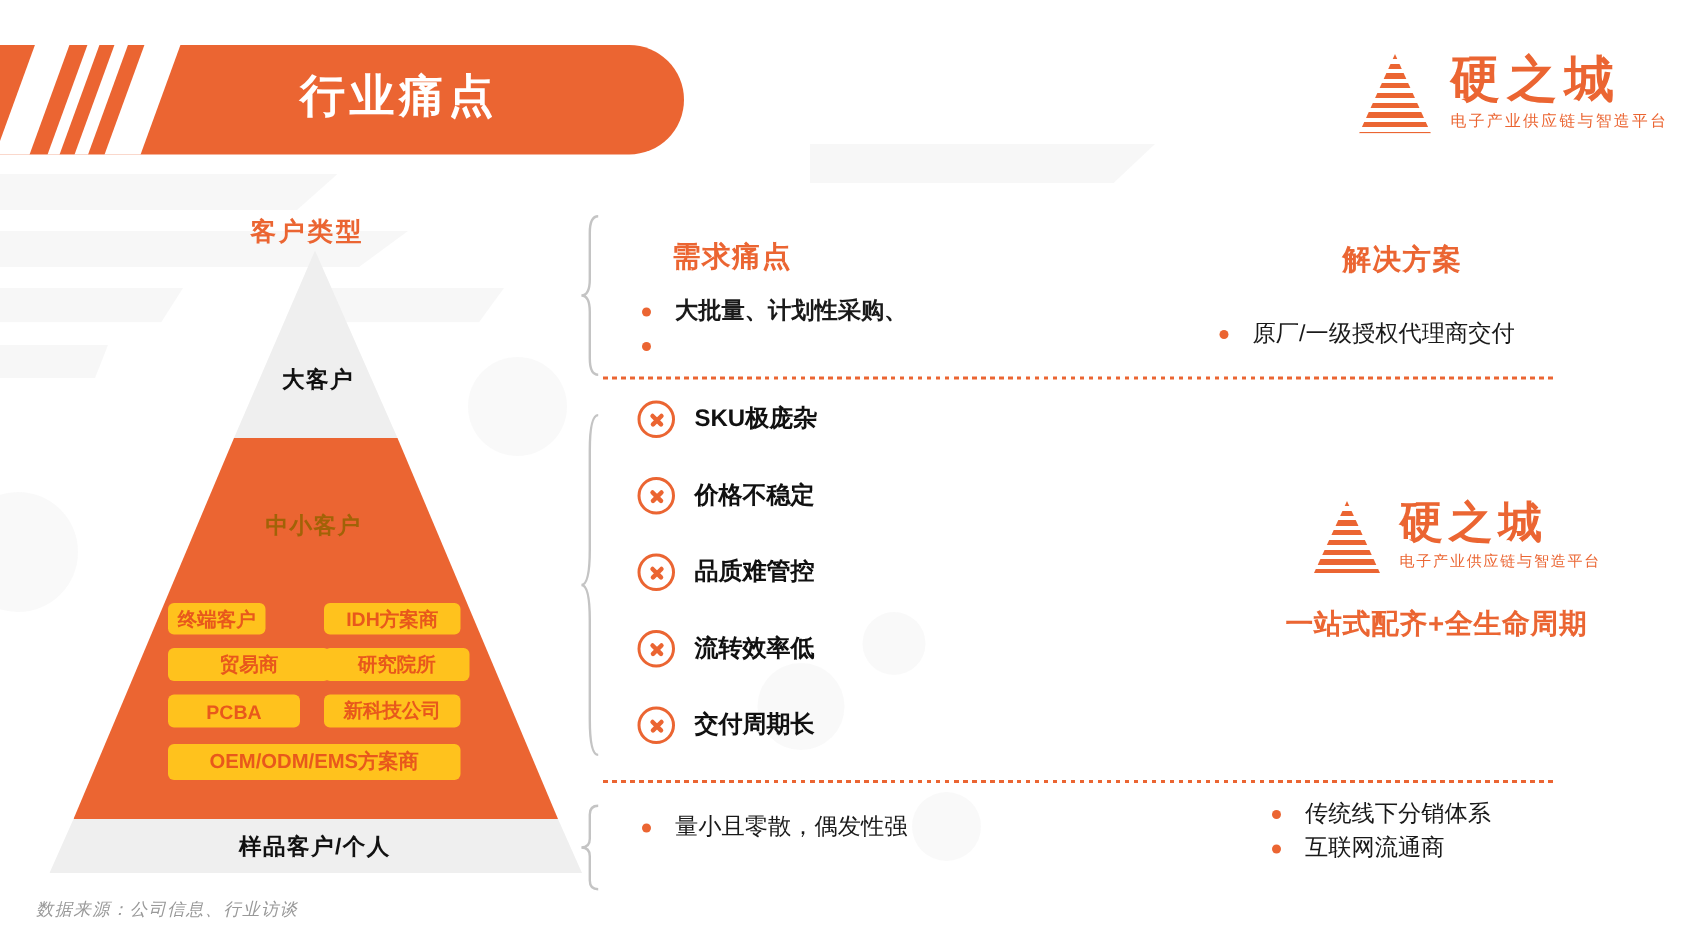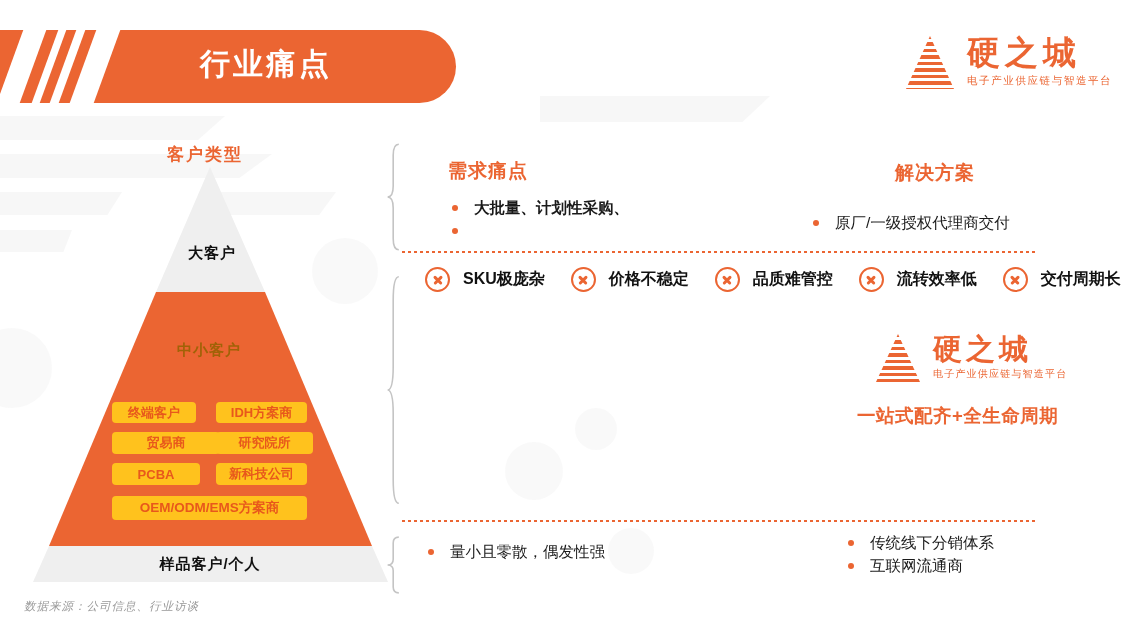--- a/index.html
+++ b/index.html
@@ -69,21 +69,21 @@
   
   .col-header { position:absolute; z-index:3; font-size:19px; font-weight:bold; color:#EB6532; letter-spacing:1px; }
 
   
   .bullets { position:absolute; z-index:3; display:flex; flex-direction:column; }
   .b-row { display:flex; align-items:flex-start; line-height:23px; }
   .b-dot { width:6px; height:6px; border-radius:50%; background:#EB6532; margin:9px 16px 0 0; flex:none; }
   .b-txt { font-size:15.5px; color:#1a1a1a; white-space:nowrap; }
 
   
-  .x-list { position:absolute; left:425px; top:267px; z-index:3; display:flex; flex-direction:row; gap:26px; }
+  .x-list { position:absolute; left:425px; top:267px; z-index:3; display:flex; flex-direction:column; gap:26px; }
   .x-row { display:flex; align-items:center; height:25px; }
   .x-ic {
     width:25px; height:25px; border-radius:50%; border:2.5px solid #EB6532;
     position:relative; flex:none; margin-right:13px;
   }
   .x-ic::before,.x-ic::after {
     content:""; position:absolute; left:50%; top:50%; width:11px; height:2.6px;
     background:#EB6532; border-radius:2px;
   }
   .x-ic::before { transform:translate(-50%,-50%) rotate(45deg); }
@@ -131,21 +131,21 @@
 
   <div class="pyr pyr-top"></div>
   <div class="pyr pyr-mid"></div>
   <div class="pyr pyr-bot"></div>
 
   <div class="pyr-label lbl-title">客户类型</div>
   <div class="pyr-label lbl-top">大客户</div>
   <div class="pyr-label lbl-mid">中小客户</div>
   <div class="pyr-label lbl-bot">样品客户/个人</div>
 
-  <div class="seg" style="left:112px;top:402px;width:84px;height:21px;">终端客户</div>
+  <div class="seg" style="left:112px;top:402px;width:65px;height:21px;">终端客户</div>
   <div class="seg" style="left:216px;top:402px;width:91px;height:21px;">IDH方案商</div>
   <div class="seg" style="left:112px;top:432px;width:108px;height:22px;">贸易商</div>
   <div class="seg" style="left:216px;top:432px;width:97px;height:22px;">研究院所</div>
   <div class="seg" style="left:112px;top:463px;width:88px;height:22px;">PCBA</div>
   <div class="seg" style="left:216px;top:463px;width:91px;height:22px;">新科技公司</div>
   <div class="seg" style="left:112px;top:496px;width:195px;height:24px;font-size:13.5px;">OEM/ODM/EMS方案商</div>
 
   <svg class="brace" style="left:386px;top:142px;width:16px;height:110px;" viewBox="0 0 20 100" preserveAspectRatio="none">
     <path d="M16,2 Q9,2 9,12 L9,40 Q9,50 2,50 Q9,50 9,60 L9,88 Q9,98 16,98" fill="none" stroke="#C4C4C4" stroke-width="1.6" vector-effect="non-scaling-stroke"></path>
   </svg>
@@ -155,21 +155,21 @@
   <svg class="brace" style="left:386px;top:536px;width:16px;height:58px;" viewBox="0 0 20 100" preserveAspectRatio="none">
     <path d="M16,2 Q9,2 9,12 L9,40 Q9,50 2,50 Q9,50 9,60 L9,88 Q9,98 16,98" fill="none" stroke="#C4C4C4" stroke-width="1.6" vector-effect="non-scaling-stroke"></path>
   </svg>
 
   <div class="dash" style="left:402px;top:251px;width:634px;"></div>
   <div class="dash" style="left:402px;top:520px;width:634px;"></div>
 
   <div class="col-header" style="left:448px;top:158px;">需求痛点</div>
   <div class="col-header" style="left:895px;top:160px;">解决方案</div>
 
-  <div class="bullets" style="left:452px;top:196px;">
+  <div class="bullets" style="left:428px;top:196px;">
     <div class="b-row">
       <span class="b-dot"></span>
       <span class="b-txt" style="font-weight:bold;">大批量、计划性采购、</span>
     </div>
     <div class="b-row">
       <span class="b-dot"></span>
     </div>
   </div>
 
   <div class="bullets" style="left:813px;top:211px;align-items:center;">

